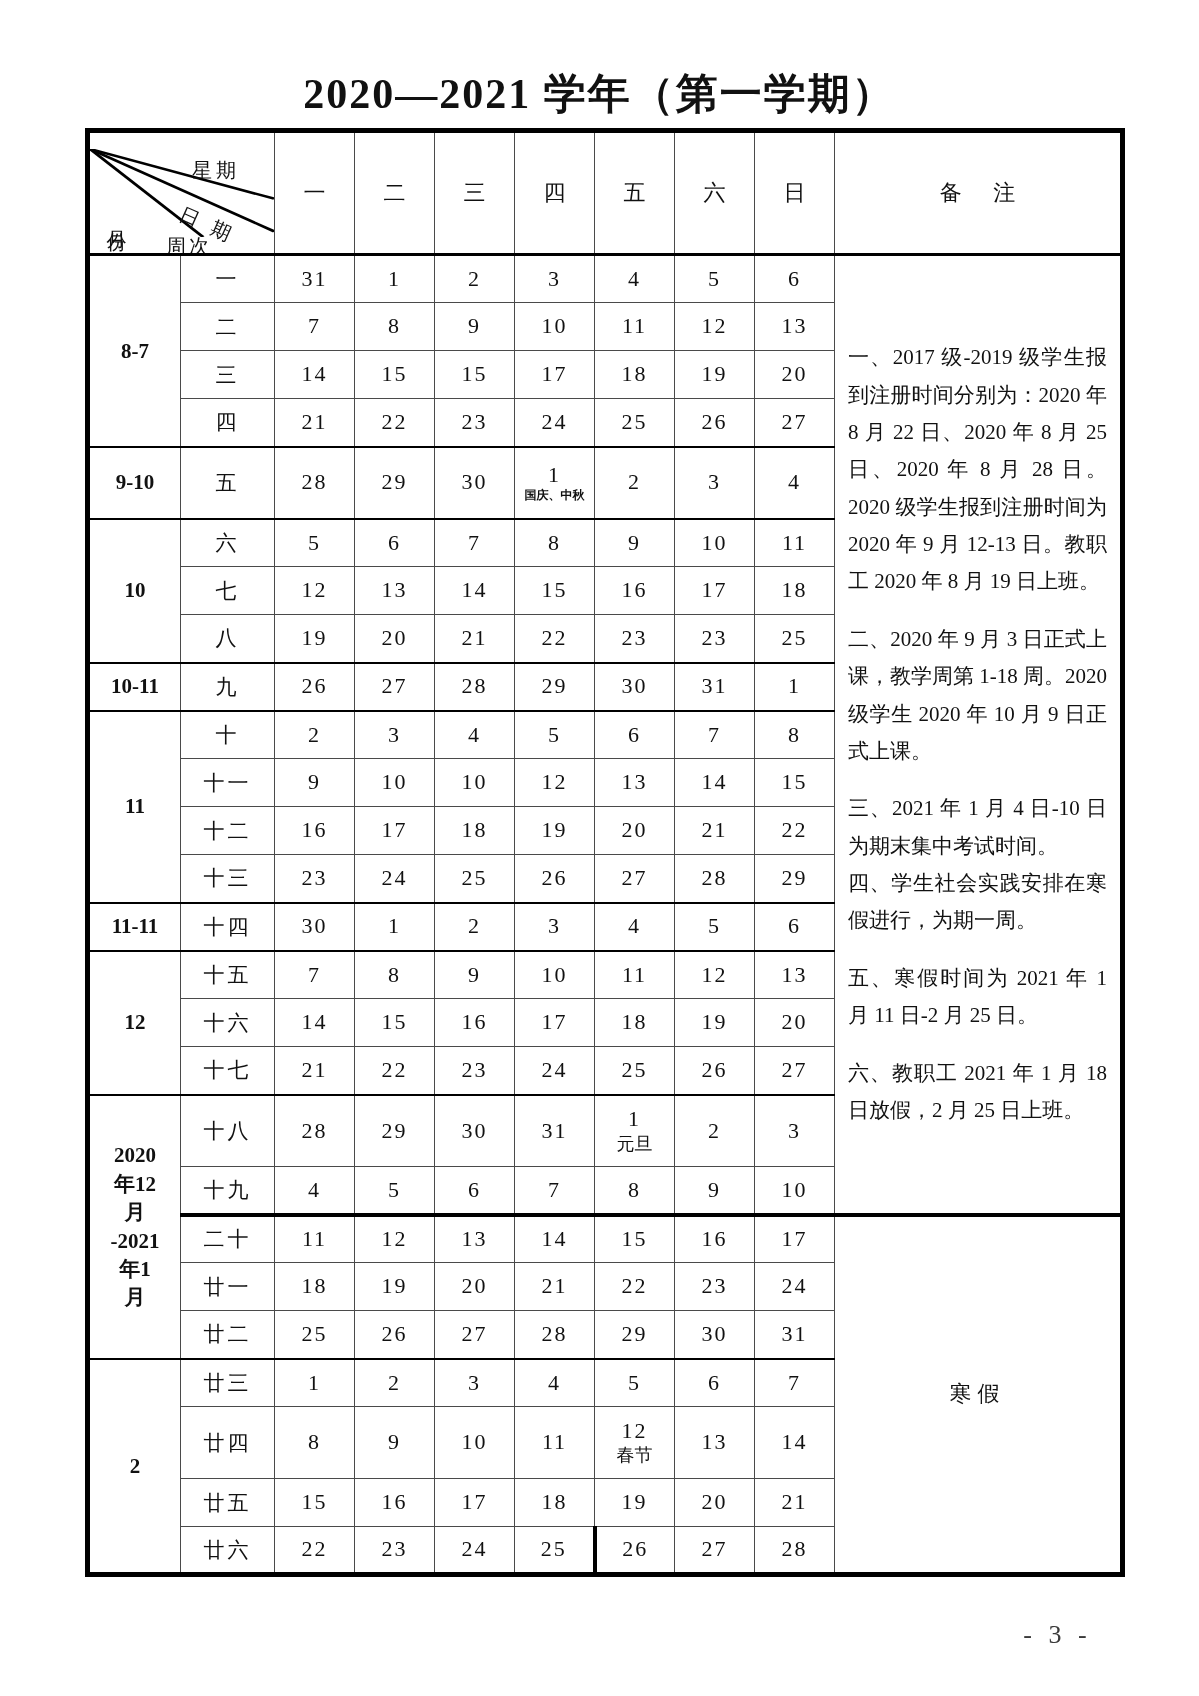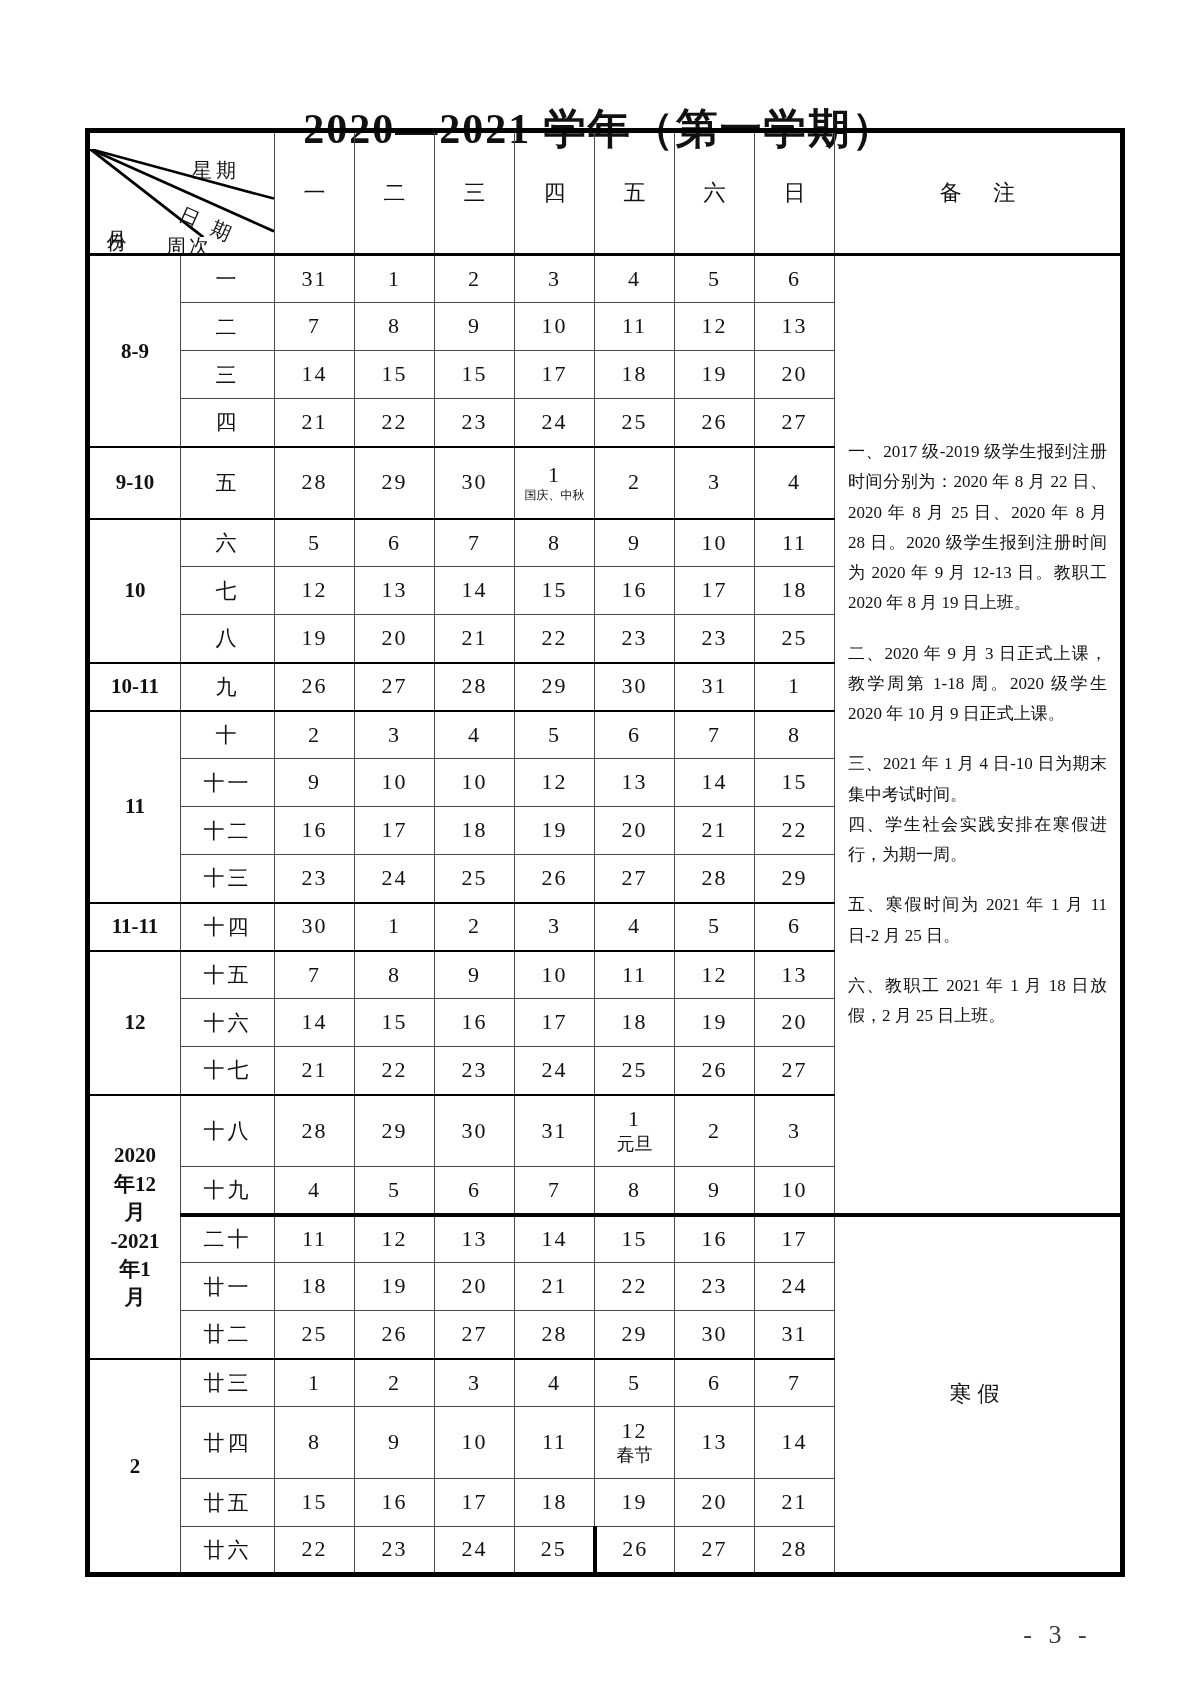--- a/index.html
+++ b/index.html
@@ -15,21 +15,20 @@
   }
   .doc-title {
     position: absolute;
     top: 66px;
     left: 0;
     width: 100%;
     text-align: center;
     font-size: 42px;
     font-weight: bold;
     letter-spacing: 2px;
-    margin-top: 35px;
   }
   table.calendar {
     position: absolute;
     left: 85px;
     top: 128px;
     width: 1035px;
     border-collapse: collapse;
     table-layout: fixed;
     border: 5px solid #000;
   }
@@ -53,25 +52,25 @@
   .c-month {
     font-weight: bold;
     font-size: 21px;
     white-space: pre-line;
     line-height: 1.35;
     padding: 2px;
   }
   .c-week { font-size: 21px; letter-spacing: 3px; }
   .c-day .num { font-size: 22px; letter-spacing: 2px; line-height: 1.1; }
   .c-day .sub { font-size: 18px; line-height: 1.15; margin-top: 2px; }
-  .c-day .sub-small { font-size: 12px; letter-spacing: 0; }
+  .c-day .sub-small { font-size: 12px; letter-spacing: 0; font-weight: bold; }
 
   .notes-cell { vertical-align: middle; }
   .notes { padding: 0 13px; text-align: justify; }
-  .note { font-size: 17px; line-height: 1.78; text-justify: inter-ideograph; }
+  .note { font-size: 21px; line-height: 1.78; text-justify: inter-ideograph; }
   .note-gap { margin-top: 20px; }
   .vacation { font-size: 22px; letter-spacing: 6px; }
 
   
   .corner { padding: 0; }
   .corner-box { position: relative; width: 100%; height: 88px; }
   .corner-lines { position: absolute; left: 0; top: 0; width: 100%; height: 100%; }
   .corner-lines line { stroke: #000; stroke-width: 3.5; }
   .lbl { position: absolute; font-size: 20px; color: #111; }
   .lbl-week   { left: 102px; top: 8px; letter-spacing: 4px; }
@@ -130,21 +129,21 @@
         <td class="day-head">三</td>
         <td class="day-head">四</td>
         <td class="day-head">五</td>
         <td class="day-head">六</td>
         <td class="day-head">日</td>
         <td class="remarks-head">备 注</td>
       </tr>
     </thead>
     <tbody id="cal-body">
         <tr>
-          <td class="c-month" rowspan="4">8-9</td>
+          <td class="c-month" rowspan="4">8-7</td>
           <td class="c-week bt">一</td>
           <td class="c-day bt">
             <div class="num">31</div>
           </td>
           <td class="c-day bt">
             <div class="num">1</div>
           </td>
           <td class="c-day bt">
             <div class="num">2</div>
           </td>

